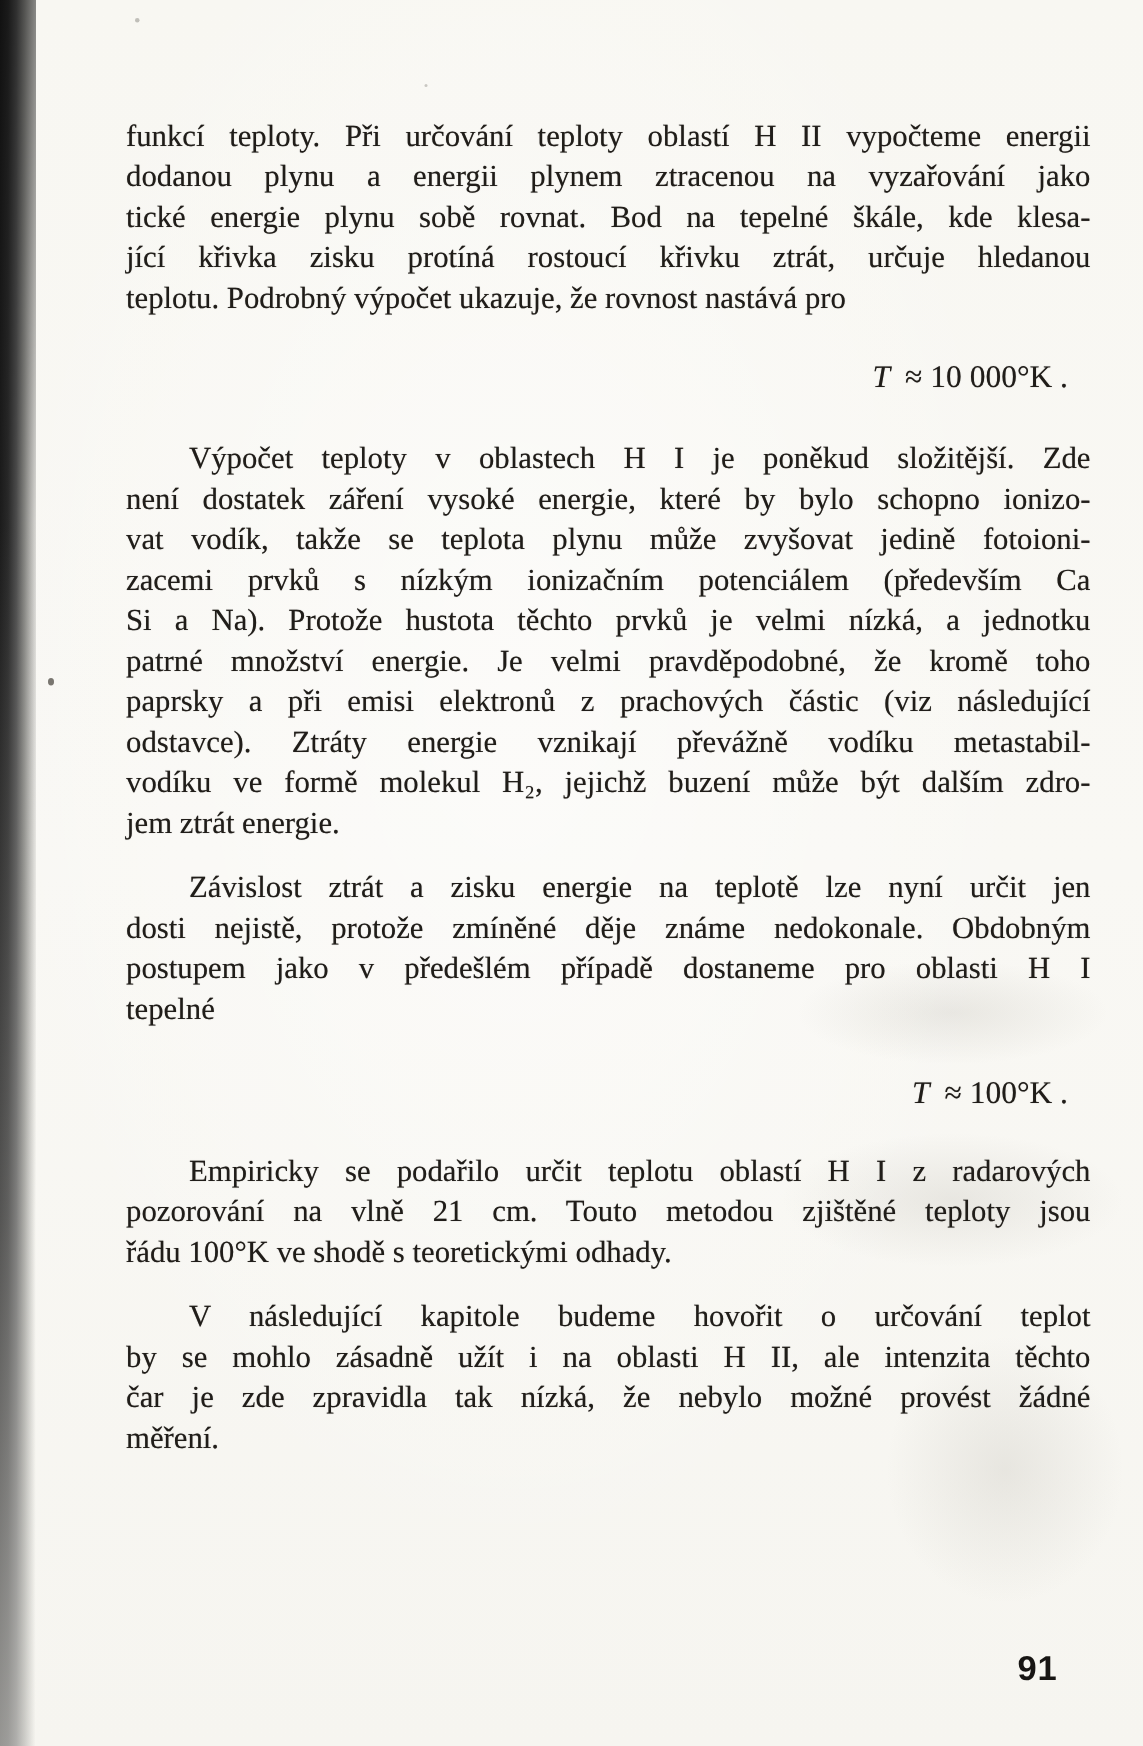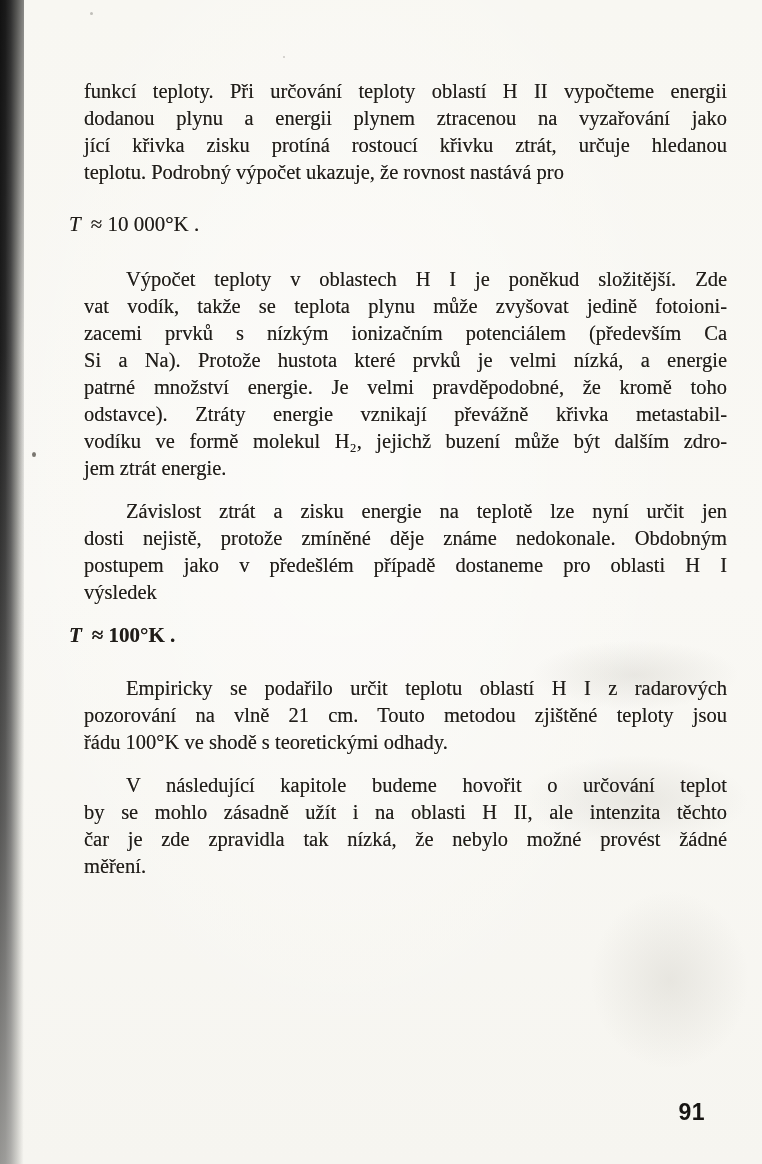--- a/index.html
+++ b/index.html
@@ -37,27 +37,27 @@
   .para { margin: 0; }
   .para-gap { margin-top: 9px; }
   .line {
     text-align: justify;
     text-align-last: justify;
     -moz-text-align-last: justify;
   }
   .line.end { text-align-last: left; -moz-text-align-last: left; }
   .line.indent { text-indent: 42px; margin-top: 16px; }
   .equation {
-    text-align: left;
+    text-align: right;
     position: relative; left: -15px;
     font-size: 21px; line-height: 27px;
     white-space: pre;
   }
   .equation.eq-first { margin: 25px 0 28px; }
-  .equation.eq-second { margin: 16px 0 26px; font-weight: bold; }
+  .equation.eq-second { margin: 28px 0 26px; }
   .eq-var { font-style: italic; margin-right: 10px; }
   .folio {
     position: absolute; top: 1099px; right: 57px;
     font-family: "Liberation Sans", "DejaVu Sans", sans-serif;
     font-weight: 700; font-size: 23px; color: #171513;
     letter-spacing: 0.5px;
   }
   .speck { position: absolute; background: #59554f; border-radius: 50%; }
   .speck-1 { left: 32px; top: 452px; width: 4px; height: 5px; opacity: 0.8; }
   .speck-2 { left: 90px; top: 12px; width: 3px; height: 3px; opacity: 0.35; }
@@ -82,42 +82,45 @@
   <div class="speck speck-3"></div>
   <div class="smudge smudge-1"></div>
   <div class="smudge smudge-2"></div>
   <div class="smudge smudge-3"></div>
 
   <main class="text-block">
 
     <section class="para">
       <div class="line">funkcí teploty. Při určování teploty oblastí H II vypočteme energii</div>
       <div class="line">dodanou plynu a energii plynem ztracenou na vyzařování jako</div>
+      <div class="line">tické energie plynu sobě rovnat. Bod na tepelné škále, kde klesa-</div>
       <div class="line">jící křivka zisku protíná rostoucí křivku ztrát, určuje hledanou</div>
       <div class="line end">teplotu. Podrobný výpočet ukazuje, že rovnost nastává pro</div>
     </section>
 
     <div class="equation eq-first"><span class="eq-var">T</span><span class="eq-expr">≈ 10 000°K .</span></div>
 
     <section class="para">
       <div class="line indent">Výpočet teploty v oblastech H I je poněkud složitější. Zde</div>
+      <div class="line">není dostatek záření vysoké energie, které by bylo schopno ionizo-</div>
       <div class="line">vat vodík, takže se teplota plynu může zvyšovat jedině fotoioni-</div>
       <div class="line">zacemi prvků s nízkým ionizačním potenciálem (především Ca</div>
-      <div class="line">Si a Na). Protože hustota které prvků je velmi nízká, a energie</div>
+      <div class="line">Si a Na). Protože hustota těchto prvků je velmi nízká, a jednotku</div>
       <div class="line">patrné množství energie. Je velmi pravděpodobné, že kromě toho</div>
-      <div class="line">odstavce). Ztráty energie vznikají převážně křivka metastabil-</div>
+      <div class="line">paprsky a při emisi elektronů z prachových částic (viz následující</div>
+      <div class="line">odstavce). Ztráty energie vznikají převážně vodíku metastabil-</div>
       <div class="line">vodíku ve formě molekul H₂, jejichž buzení může být dalším zdro-</div>
       <div class="line end">jem ztrát energie.</div>
     </section>
 
     <section class="para para-gap">
       <div class="line indent">Závislost ztrát a zisku energie na teplotě lze nyní určit jen</div>
       <div class="line">dosti nejistě, protože zmíněné děje známe nedokonale. Obdobným</div>
       <div class="line">postupem jako v předešlém případě dostaneme pro oblasti H I</div>
-      <div class="line end">výsledek</div>
+      <div class="line end">tepelné</div>
     </section>
 
     <div class="equation eq-second"><span class="eq-var">T</span><span class="eq-expr">≈ 100°K .</span></div>
 
     <section class="para">
       <div class="line indent">Empiricky se podařilo určit teplotu oblastí H I z radarových</div>
       <div class="line">pozorování na vlně 21 cm. Touto metodou zjištěné teploty jsou</div>
       <div class="line end">řádu 100°K ve shodě s teoretickými odhady.</div>
     </section>
 

